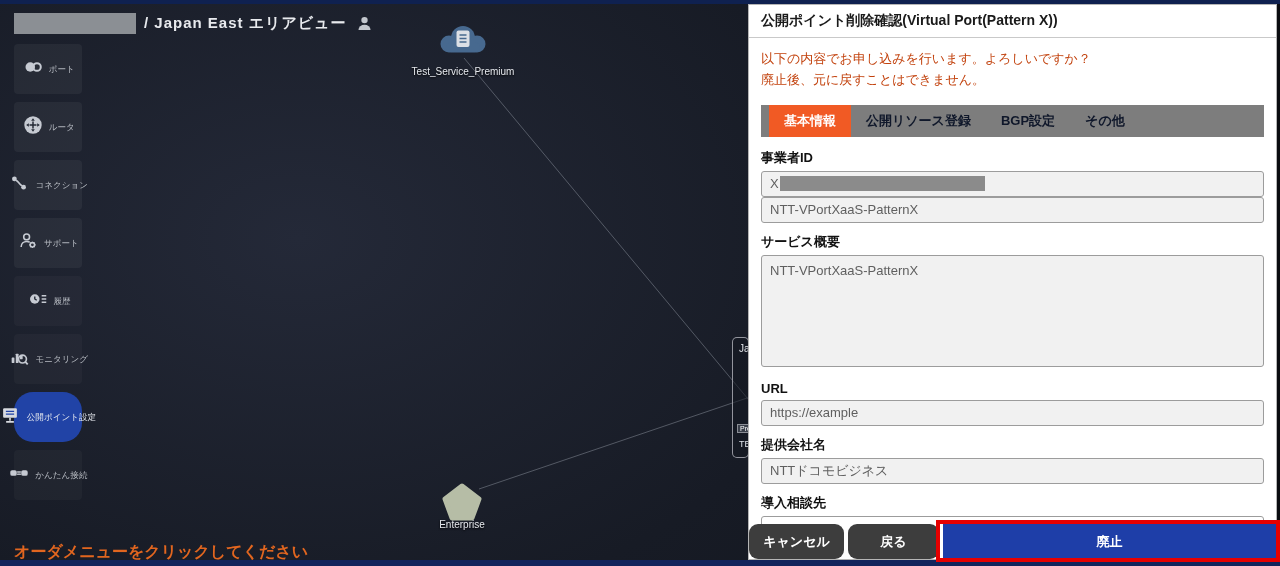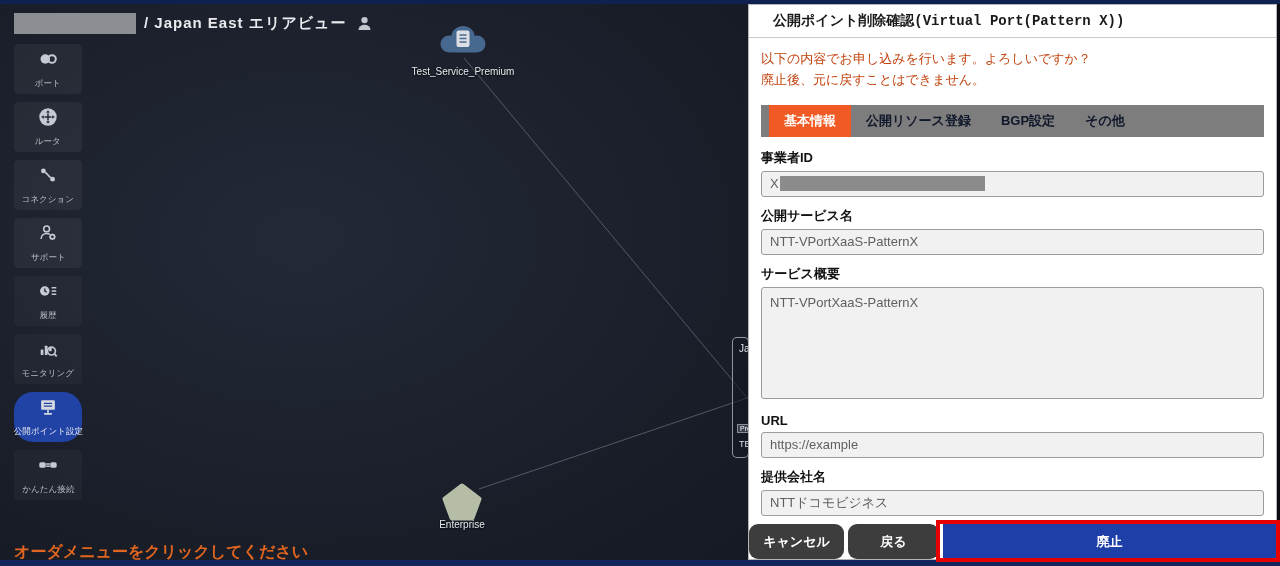--- a/index.html
+++ b/index.html
@@ -13,21 +13,21 @@
   .canvas-lines { position:absolute; left:0; top:0; }
 
   .breadcrumb { position:absolute; left:14px; top:13px; display:flex; align-items:center; gap:8px; }
   .redact-block { width:122px; height:21px; background:#8b8f94; }
   .breadcrumb-text { color:#e8eaee; font-size:15px; font-weight:bold; letter-spacing:1px; white-space:nowrap; }
   .person-icon { display:inline-flex; margin-left:2px; }
 
   
   .sidebar { position:absolute; left:14px; top:44px; width:68px; display:flex; flex-direction:column; gap:8px; }
   .side-item { width:68px; height:50px; border-radius:4px; background:rgba(255,255,255,0.05);
-    display:flex; flex-direction:column; align-items:center; justify-content:center; gap:3px; cursor:pointer; }
+    display:flex; flex-direction:row; align-items:center; justify-content:center; gap:3px; cursor:pointer; }
   .side-item.plain { background:rgba(255,255,255,0.03); }
   .side-item.active { background:#2143a6;border-radius:19px; }
   .side-label { font-size:9px; color:#b9bdc4; white-space:nowrap; transform:scale(0.95); }
   .side-item.active .side-label { color:#e6e9ef; }
 
   
   .cloud-node { position:absolute; left:434px; top:22px; width:58px; text-align:center; }
   .node-label { position:absolute; color:#e6e9ee; font-size:10px; white-space:nowrap; text-shadow:0 1px 2px #000; }
   .cloud-label { left:403px; top:66px; width:120px; text-align:center; }
   .enterprise-node { position:absolute; left:442px; top:483px; }
@@ -43,22 +43,22 @@
   .status-msg { position:absolute; left:14px; top:542px; color:#e2661f; font-size:16px; font-weight:bold; }
 
   
   .topbar { position:absolute; left:0; top:0; width:1280px; height:4px; background:#0f2150; z-index:6; }
   .bottombar { position:absolute; left:0; top:560px; width:1280px; height:6px; background:#12255c; z-index:6; }
   .right-strip { position:absolute; left:1277px; top:4px; width:3px; height:556px; background:#0b0c10; z-index:5; }
 
   
   .panel { position:absolute; left:748px; top:4px; width:529px; height:556px; background:#ffffff;
     border:1px solid #b5b5b5; overflow:hidden; z-index:4; }
-  .panel-title { padding:7px 24px; font-size:14px; font-weight:bold; color:#1a1a1a;
-    border-bottom:1px solid #c9c9c9;font-family:Liberation Mono, monospace; }
+  .panel-title { padding:7px 12px; font-size:14px; font-weight:bold; color:#1a1a1a;
+    border-bottom:1px solid #c9c9c9; }
   .panel-intro { padding:10px 12px 6px 12px; font-size:13px; color:#c2410c; line-height:1.65; }
 
   .tabs { margin:8px 12px 0 12px; height:32px; background:#7d7d7d; display:flex; align-items:stretch; }
   .tab { display:flex; align-items:center; padding:0 15px; font-size:13px; font-weight:bold;
     color:#0f172a; cursor:pointer; white-space:nowrap; }
   .tab.active { background:#f15a24; color:#ffffff;margin-left:8px; }
 
   .form { padding:2px 12px 0 12px; }
   .field-label { font-size:13px; font-weight:bold; color:#111; margin:10px 0 4px 0; }
   .text-input { width:100%; height:26px; background:#f1f1f1; border:1px solid #9c9c9c; border-radius:3px;
@@ -245,21 +245,20 @@
       <div class="tab">その他</div>
     </div>
 
     <div class="form">
       <div class="field-label">事業者ID</div>
       <div class="text-input fake-input">
         <span>X</span>
         <span class="inline-redact"></span>
       </div>
 
-      <div class="field-label">公開サービス名</div>
       <input class="text-input" type="text" value="NTT-VPortXaaS-PatternX" style="">
 
       <div class="field-label">サービス概要</div>
       <textarea class="text-input" style="">NTT-VPortXaaS-PatternX</textarea>
 
       <div class="field-label">URL</div>
       <input class="text-input" type="text" value="https://example" style="">
 
       <div class="field-label">提供会社名</div>
       <input class="text-input" type="text" value="NTTドコモビジネス" style="">

